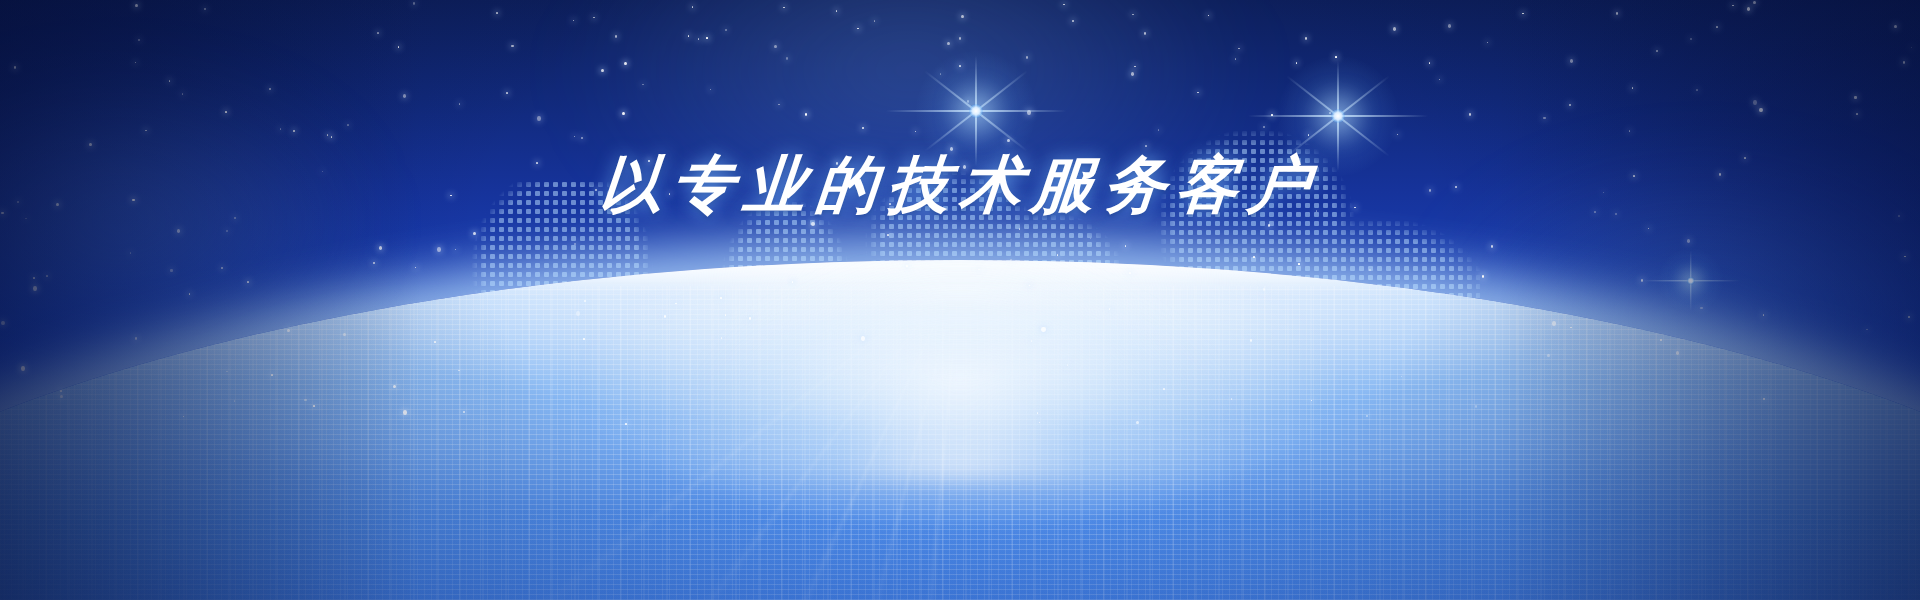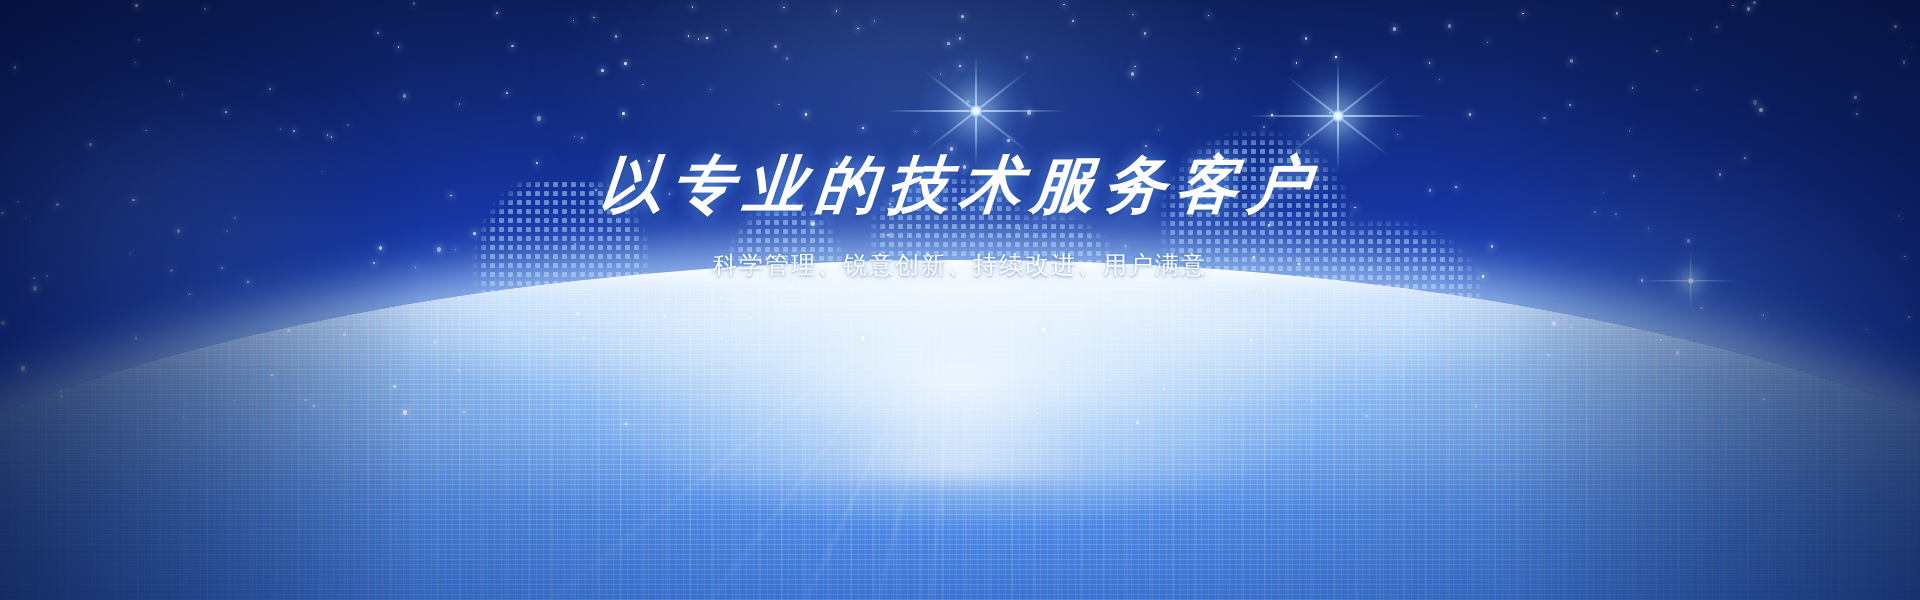--- a/index.html
+++ b/index.html
@@ -480,16 +480,15 @@
     <div class="halo"></div>
     <div class="ray h"></div>
     <div class="ray v"></div>
     <div class="core"></div>
   </div>
 
   <div class="vignette"></div>
 
   <div class="content">
     <h1 class="headline">以专业的技术服务客户</h1>
-    <p class="subline">科学管理、锐意创新、持续改进、用户满意</p>
   </div>
 
 </div>
 
 </body></html>

